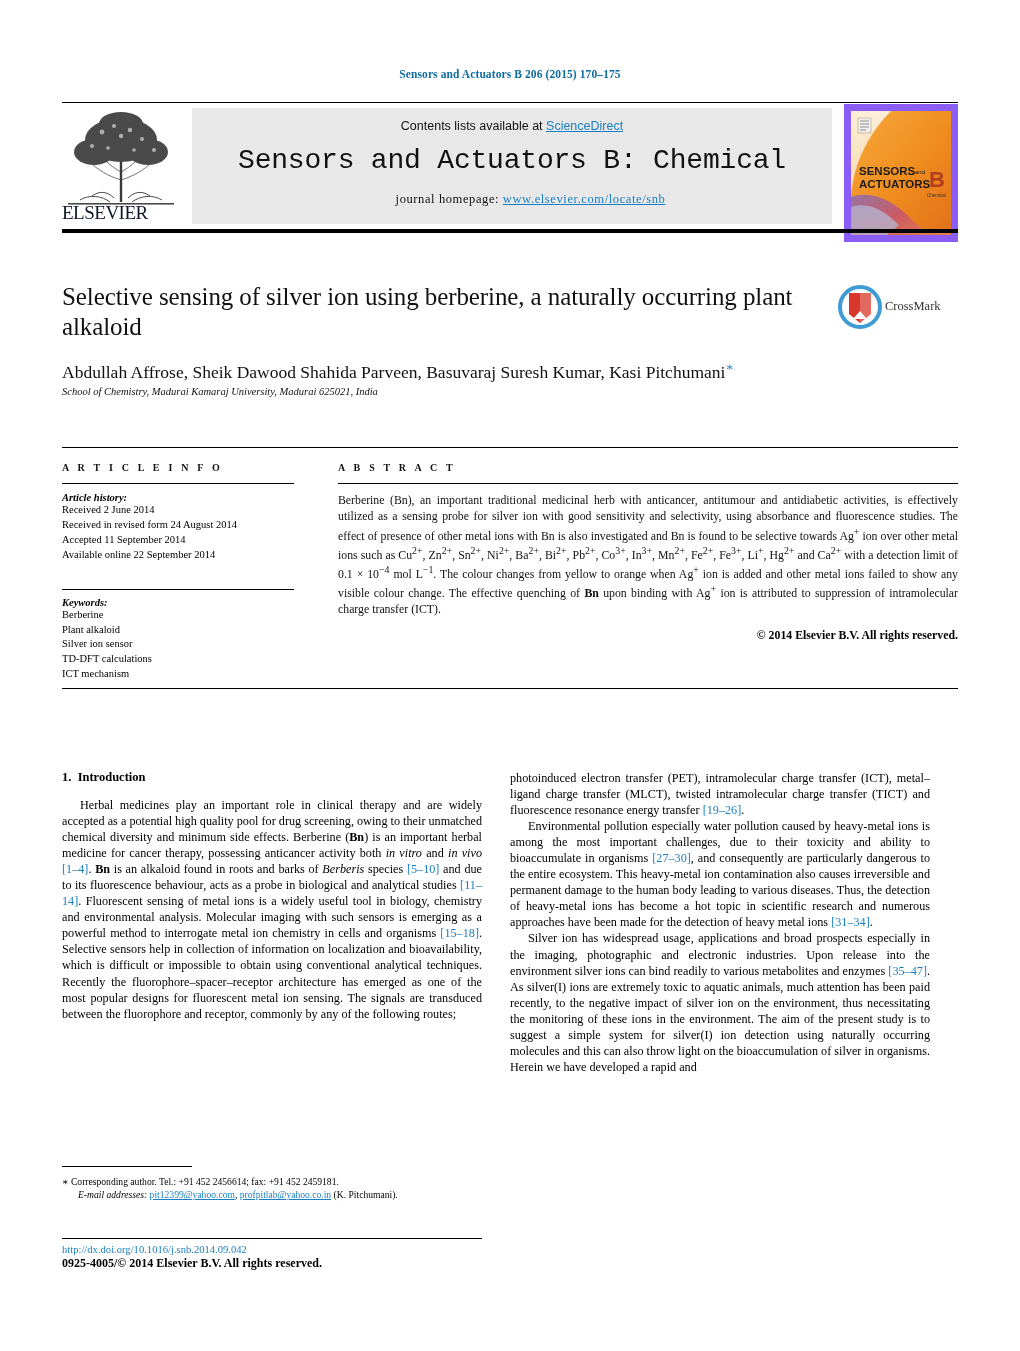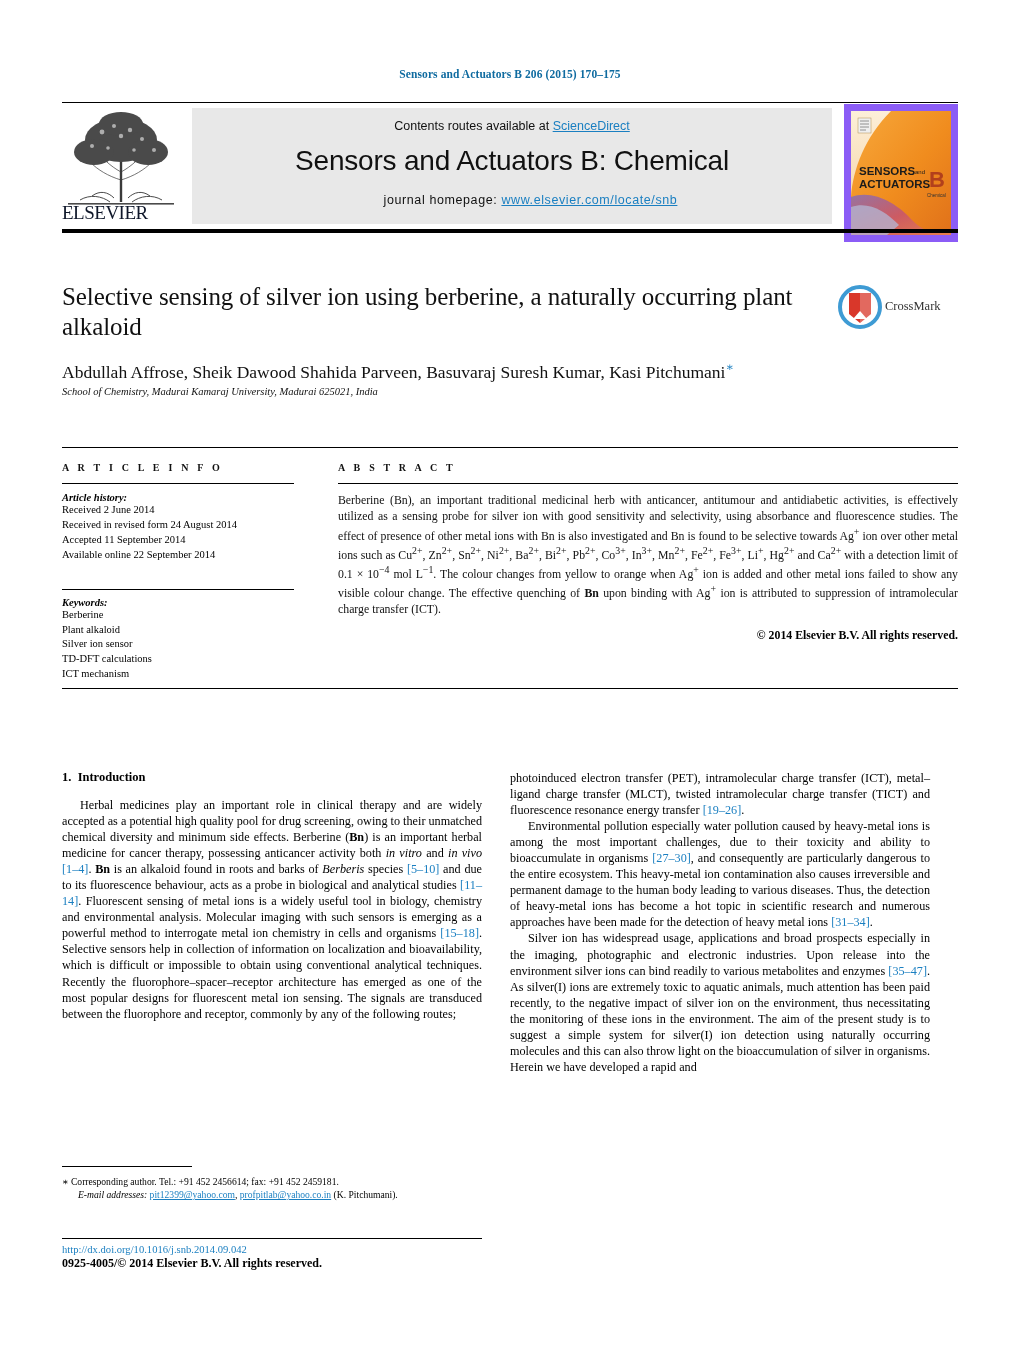--- a/index.html
+++ b/index.html
@@ -83,28 +83,28 @@
     font-size: 12.5px;
     font-family: "Liberation Sans", sans-serif;
     color: #111;
   }
   .contents-line .sd {
     color: #1a7fc1;
   }
   .journal-title {
     margin-top: 12px;
     font-size: 28px;
-    font-family: Liberation Sans, sans-serif;
+    font-family: Liberation Mono, monospace;
     color: #111;
     letter-spacing: -0.2px;
   }
   .homepage-line {
     margin-top: 16px;
     font-size: 12.5px;
-    font-family: Liberation Sans, sans-serif;
+    font-family: Liberation Serif, serif;
     letter-spacing: 0.6px;
     color: #111;
     margin-left: 37px;
   }
   .homepage-line .url {
     color: #1a7fc1;
   }
   .cover-thumb {
     position: absolute;
     right: 0;
@@ -356,21 +356,21 @@
           <path d="M30 90 C38 84 46 86 52 92 M88 90 C80 84 72 86 66 92"></path>
           <path d="M18 94 C28 88 40 90 48 96 M100 94 C90 88 78 90 70 96"></path>
         </g>
         <rect x="6" y="97" width="106" height="1.6" fill="#4a4a4a"></rect>
       </svg>
       <div class="elsevier-word">ELSEVIER</div>
     </div>
 
     <div class="center-band">
       <div class="contents-line">
-        <span>Contents routes available at </span><a class="sd" href="#">ScienceDirect</a>
+        <span>Contents lists available at </span><a class="sd" href="#">ScienceDirect</a>
       </div>
       <div class="journal-title">Sensors and Actuators B: Chemical</div>
       <div class="homepage-line">
         <span>journal homepage: </span><a class="url" href="#">www.elsevier.com/locate/snb</a>
       </div>
     </div>
 
     <div class="cover-thumb">
       <svg width="100" height="124" viewBox="0 0 100 124">
         <defs>

